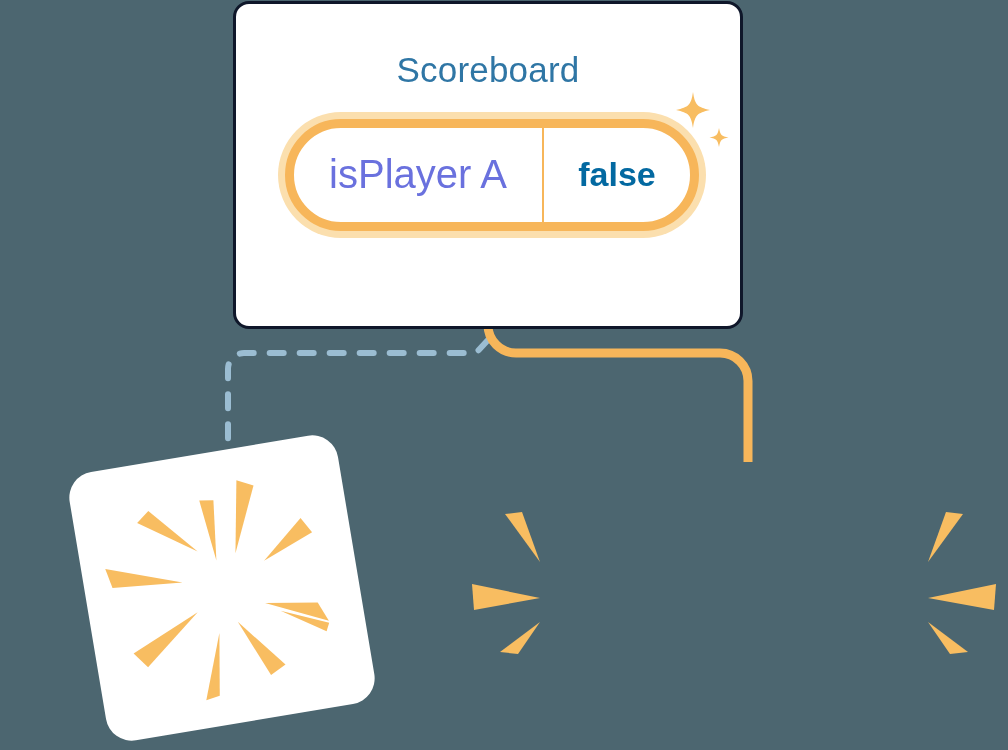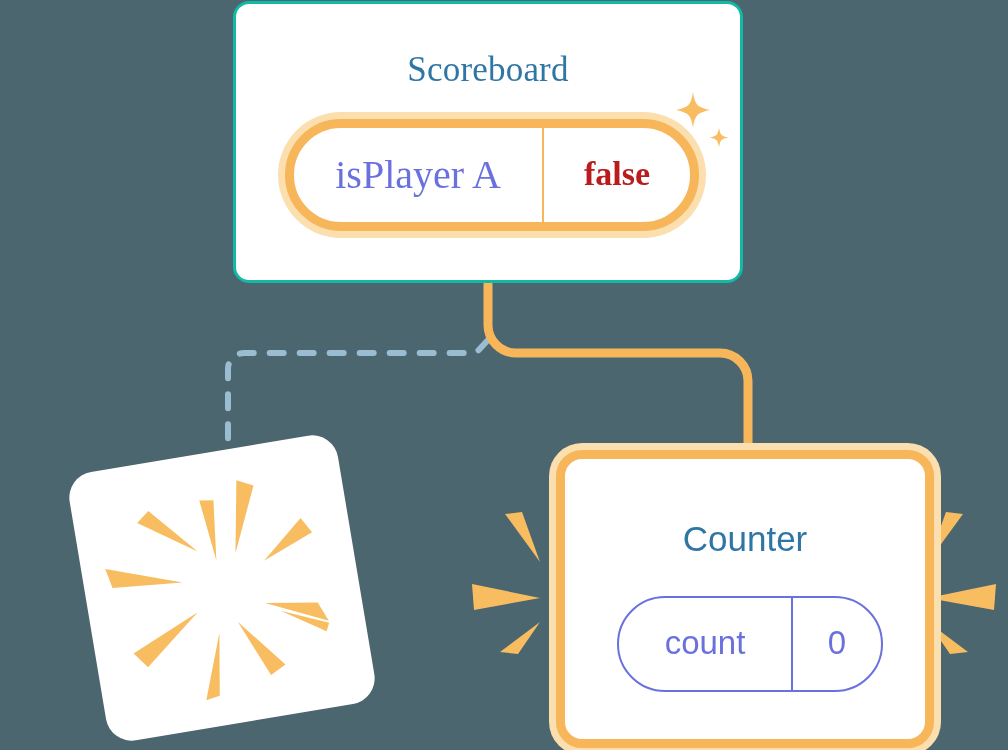--- a/index.html
+++ b/index.html
@@ -28,27 +28,26 @@
     width: 1008px; height: 750px;
     pointer-events: none;
   }
 
   
   .card-scoreboard {
     position: absolute;
     left: 233px;
     top: 1px;
     width: 510px;
-    height: 282px;
-    background: #ffffff;
-    border: 3px solid #14b8a6;
+    height: 328px;
+    background: #ffffff;
+    border: 3px solid #0f172a;
     border-radius: 16px;
     box-sizing: border-box;
     z-index: 4;
-    font-family: Liberation Serif, serif;
   }
   .card-scoreboard .card-title {
     position: absolute;
     left: 0; right: 0;
     top: 48px;
     text-align: center;
     color: #2f76a5;
     font-size: 35px;
     letter-spacing: 0.2px;
     line-height: 1;
@@ -82,21 +81,21 @@
   .pill-hot .pill-sep {
     width: 2px;
     background: #f7b65a;
     flex: 0 0 auto;
   }
   .pill-hot .pill-val {
     flex: 1 1 auto;
     display: flex;
     align-items: center;
     justify-content: center;
-    color: #b91c1c;
+    color: #0369a1;
     font-size: 34px;
     font-weight: bold;
     padding-bottom: 2px;
   }
 
   
   .sparkles {
     position: absolute;
     left: 672px;
     top: 92px;
@@ -248,23 +247,14 @@
       <path d="M 45 74 L 62 72 L 80 122 Z"></path>
       <path d="M 12 144 L 14 170 L 80 158 Z"></path>
       <path d="M 40 212 L 58 214 L 80 182 Z"></path>
 
       <path d="M 503 74 L 486 72 L 468 122 Z"></path>
       <path d="M 536 144 L 534 170 L 468 158 Z"></path>
       <path d="M 508 212 L 490 214 L 468 182 Z"></path>
     </g>
   </svg>
 
-  <div class="card-counter">
-    <div class="card-title">Counter</div>
-
-    <div class="pill-plain">
-      <div class="pill-key">count</div>
-      <div class="pill-sep"></div>
-      <div class="pill-val">0</div>
-    </div>
-  </div>
 
 </div>
 
 </body></html>

